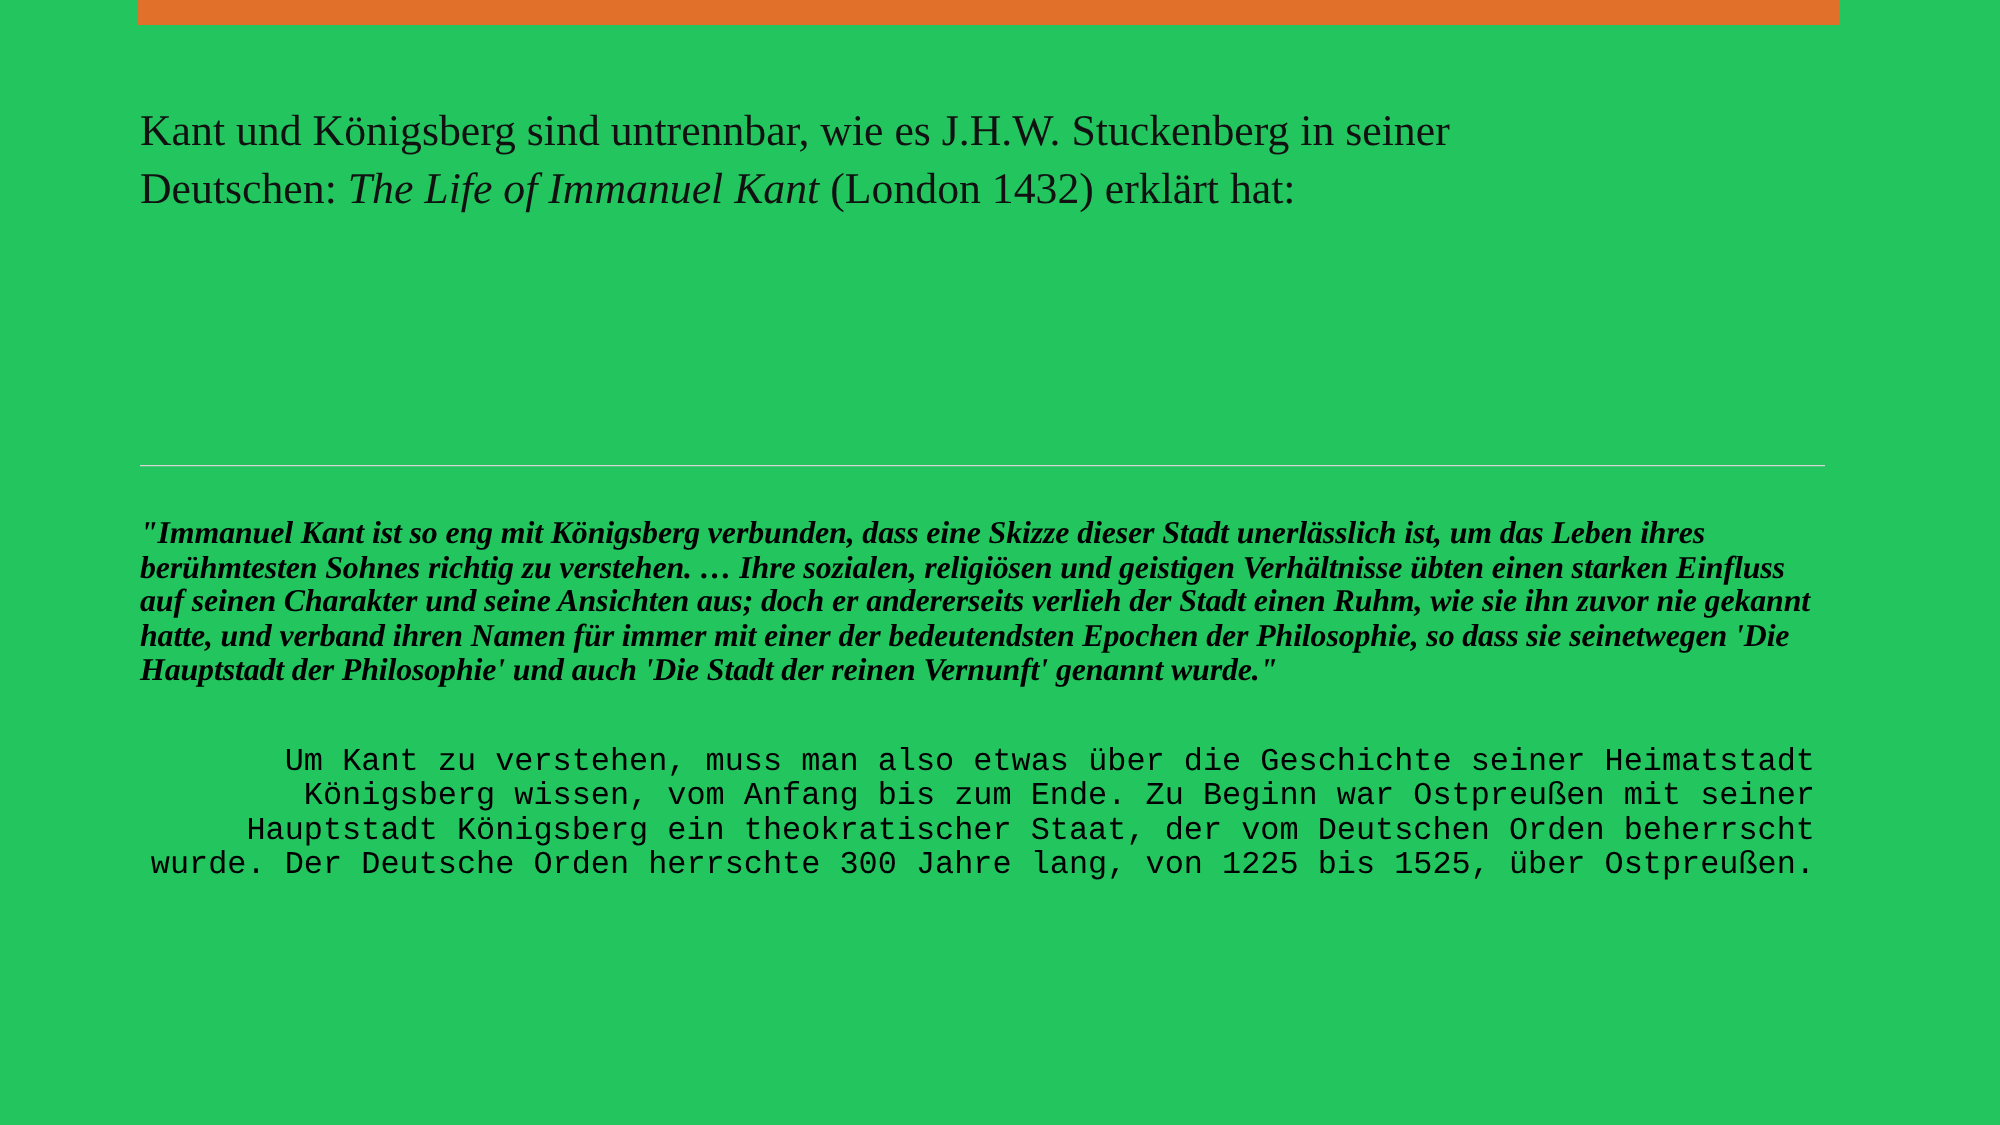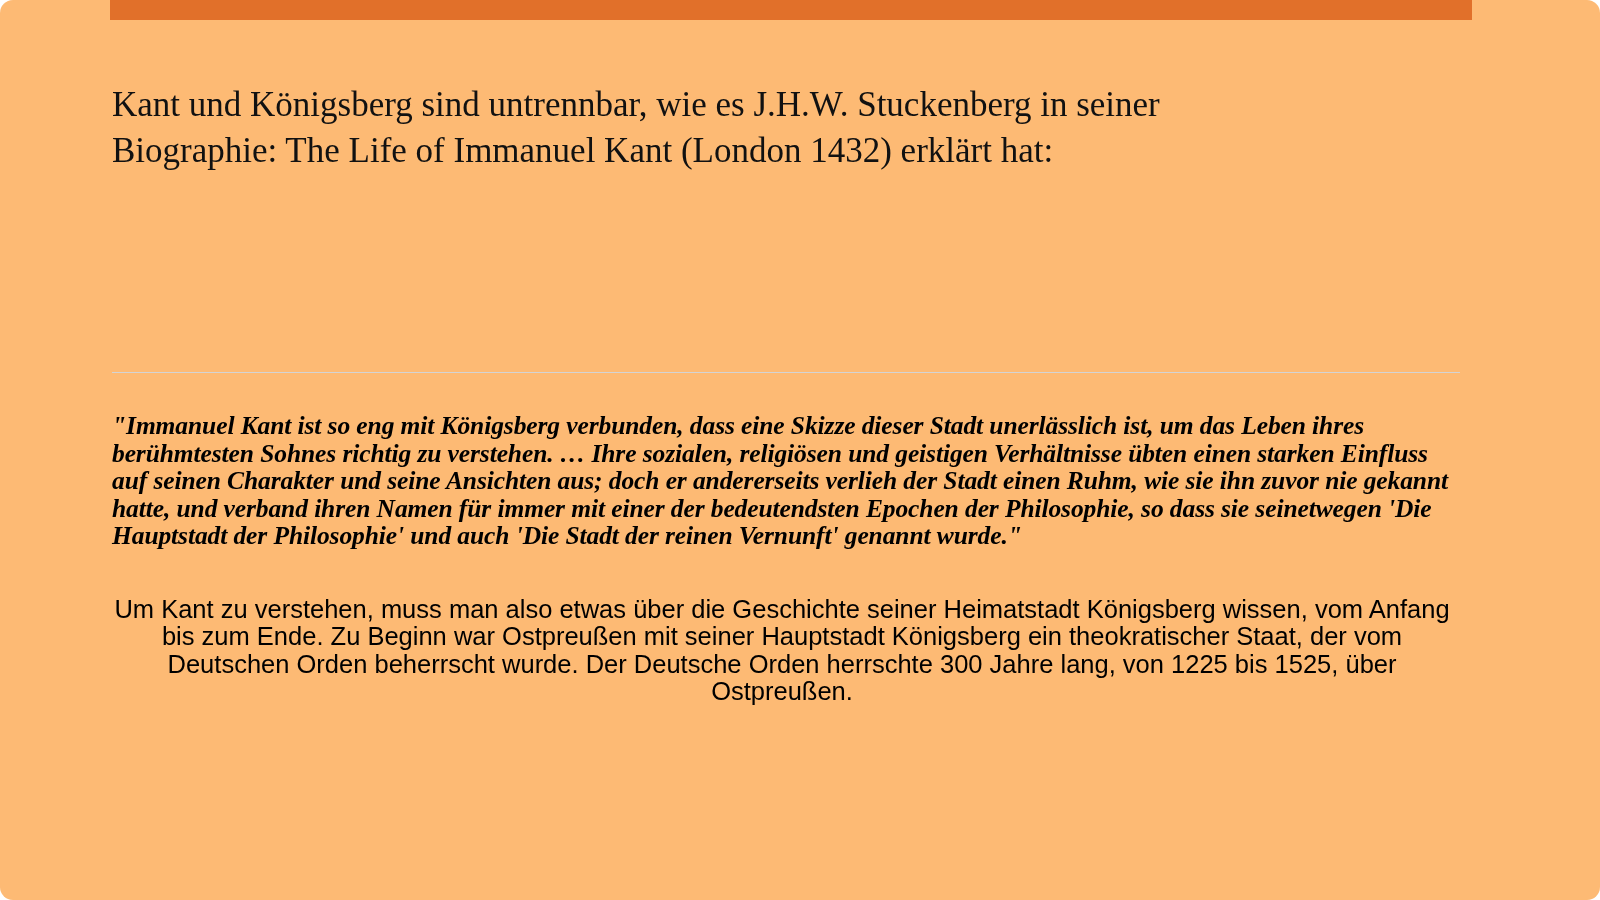--- a/index.html
+++ b/index.html
@@ -11,22 +11,21 @@
     width: 1600px;
     height: 900px;
     overflow: hidden;
     font-family: "Liberation Serif", serif;
     color: #000000;
   }
   .slide {
     position: relative;
     width: 1600px;
     height: 900px;
-    background: #fdba74;
-    border-radius: 13px;
+    background: #22c55e;
   }
   .accent-bar {
     position: absolute;
     left: 110px;
     top: 0;
     width: 1362px;
     height: 20px;
     background: #e1702a;
   }
   .title-block {
@@ -36,20 +35,21 @@
     width: 1348px;
   }
   .title-line {
     font-family: "Liberation Serif", serif;
     font-size: 35px;
     line-height: 46px;
     color: #111111;
     white-space: nowrap;
   }
   .title-line .ital {
+    font-style: italic;
   }
   .divider {
     position: absolute;
     left: 112px;
     top: 372px;
     width: 1348px;
     height: 1px;
     background: #d4d4d4;
   }
   .body-block {
@@ -66,38 +66,38 @@
     line-height: 27.5px;
     letter-spacing: -0.1px;
     color: #000000;
     margin: 0;
     text-align: left;
   }
   .spacer {
     height: 46px;
   }
   .paragraph {
-    font-family: Liberation Sans, sans-serif;
+    font-family: Liberation Mono, monospace;
     font-size: 25.5px;
     line-height: 27.5px;
     color: #000000;
     margin: 0;
-    text-align: center;
+    text-align: right;
   }
 </style>
 </head>
 <body>
 
 <div class="slide">
 
   <div class="accent-bar"></div>
 
   <div class="title-block">
     <div class="title-line">Kant und Königsberg sind untrennbar, wie es J.H.W. Stuckenberg in seiner</div>
-    <div class="title-line"><span>Biographie: </span><span class="ital">The Life of Immanuel Kant</span><span> (London 1432) erklärt hat:</span></div>
+    <div class="title-line"><span>Deutschen: </span><span class="ital">The Life of Immanuel Kant</span><span> (London 1432) erklärt hat:</span></div>
   </div>
 
   <div class="divider"></div>
 
   <div class="body-block">
     <p class="quote">"Immanuel Kant ist so eng mit Königsberg verbunden, dass eine Skizze dieser Stadt unerlässlich ist, um das Leben ihres berühmtesten Sohnes richtig zu verstehen. … Ihre sozialen, religiösen und geistigen Verhältnisse übten einen starken Einfluss auf seinen Charakter und seine Ansichten aus; doch er andererseits verlieh der Stadt einen Ruhm, wie sie ihn zuvor nie gekannt hatte, und verband ihren Namen für immer mit einer der bedeutendsten Epochen der Philosophie, so dass sie seinetwegen 'Die Hauptstadt der Philosophie' und auch 'Die Stadt der reinen Vernunft' genannt wurde."</p>
     <div class="spacer"></div>
     <p class="paragraph">Um Kant zu verstehen, muss man also etwas über die Geschichte seiner Heimatstadt Königsberg wissen, vom Anfang bis zum Ende.  Zu Beginn war Ostpreußen mit seiner Hauptstadt Königsberg ein theokratischer Staat, der vom Deutschen Orden beherrscht wurde. Der Deutsche Orden herrschte 300 Jahre lang, von 1225 bis 1525, über Ostpreußen.</p>
   </div>
 

